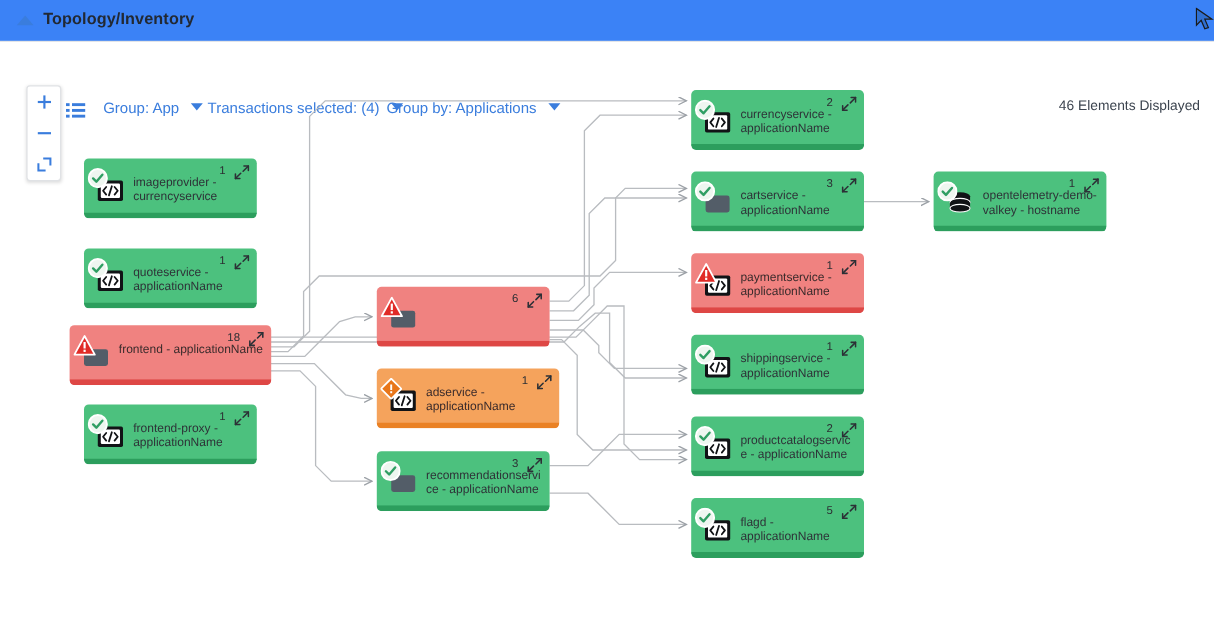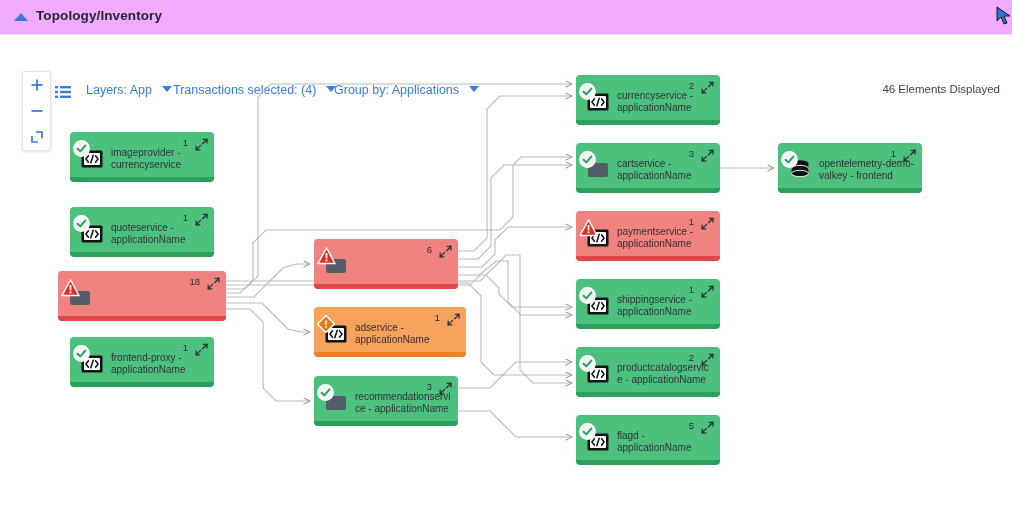--- a/index.html
+++ b/index.html
@@ -15,21 +15,21 @@
     background: #ffffff;
     overflow: hidden;
   }
 
   
   #titlebar {
     position: absolute;
     left: 0; top: 0;
     width: 1012px;
     height: 35px;
-    background: #f0abfc;
+    background: #3b82f6;
     border-bottom: 1px solid #e3e5e8;
     box-sizing: border-box;
   }
   #collapse-caret {
     position: absolute;
     left: 14px; top: 13px;
     width: 0; height: 0;
     border-left: 7px solid transparent;
     border-right: 7px solid transparent;
     border-bottom: 8px solid #3a7ddd;
@@ -197,30 +197,30 @@
         <rect x="3" y="5" width="3" height="2.4" fill="#3a7ddd"></rect>
         <rect x="3" y="9.8" width="3" height="2.4" fill="#3a7ddd"></rect>
         <rect x="3" y="14.6" width="3" height="2.4" fill="#3a7ddd"></rect>
         <rect x="8" y="5" width="11" height="2.4" fill="#3a7ddd"></rect>
         <rect x="8" y="9.8" width="11" height="2.4" fill="#3a7ddd"></rect>
         <rect x="8" y="14.6" width="11" height="2.4" fill="#3a7ddd"></rect>
       </svg>
     </div>
 
     <div class="tb-menu" style="left:86px;">
-      <span>Layers: App</span>
+      <span>Group: App</span>
       <span class="caret"></span>
     </div>
 
     <div class="tb-menu" style="left:173px;">
       <span>Transactions selected: (4)</span>
       <span class="caret"></span>
     </div>
 
-    <div class="tb-menu" style="left:322px;margin-left:12px;">
+    <div class="tb-menu" style="left:322px;">
       <span>Group by: Applications</span>
       <span class="caret"></span>
     </div>
 
     <div id="elements-count">46 Elements Displayed</div>
   </div>
 
   <div id="zoomctl">
     <div class="zbtn">
       <svg width="14" height="14" viewBox="0 0 14 14">
@@ -333,20 +333,21 @@
               <path d="M1.2 11.8 L4.9 11.8 M1.2 11.8 L1.2 8.1" stroke="#2c3036" stroke-width="1.3" stroke-linecap="round"></path>
             </svg></div>
           <div class="node-icon"><svg width="26" height="26" viewBox="0 0 26 26">
               <rect x="3" y="6" width="20" height="14" rx="2" fill="#535d68"></rect>
             </svg></div>
           <div class="node-status"><svg width="19" height="18" viewBox="0 0 19 18">
               <path d="M9.5 1 L18 16.5 L1 16.5 Z" fill="#e02b27" stroke="#ffffff" stroke-width="1.5" stroke-linejoin="round"></path>
               <rect x="8.6" y="6" width="1.8" height="5.4" fill="#ffffff"></rect>
               <rect x="8.6" y="12.4" width="1.8" height="1.9" fill="#ffffff"></rect>
             </svg></div>
+          <div class="node-label">frontend - applicationName</div>
         </div>
         <div class="node green" style="left: 70px; top: 262px; width: 144px; height: 50px;">
           <div class="node-count">1</div>
           <div class="node-expand"><svg width="13" height="13" viewBox="0 0 13 13">
               <path d="M12 1.3 L7.6 5.7" stroke="#2c3036" stroke-width="1.3" stroke-linecap="round"></path>
               <path d="M12 1.3 L8.3 1.3 M12 1.3 L12 5" stroke="#2c3036" stroke-width="1.3" stroke-linecap="round"></path>
               <path d="M1.2 11.8 L5.6 7.4" stroke="#2c3036" stroke-width="1.3" stroke-linecap="round"></path>
               <path d="M1.2 11.8 L4.9 11.8 M1.2 11.8 L1.2 8.1" stroke="#2c3036" stroke-width="1.3" stroke-linecap="round"></path>
             </svg></div>
           <div class="node-icon"><svg width="26" height="26" viewBox="0 0 26 26">
@@ -553,17 +554,17 @@
               <ellipse cx="13" cy="6.5" rx="8.4" ry="3.2" fill="#111316"></ellipse>
               <path d="M4.6 6.5 v4.6 a8.4 3.2 0 0 0 16.8 0 V6.5 Z" fill="#111316"></path>
               <ellipse cx="13" cy="11.5" rx="8.4" ry="3.2" fill="#111316" stroke="#ffffff" stroke-width="0.9"></ellipse>
               <path d="M4.6 11.5 v4.6 a8.4 3.2 0 0 0 16.8 0 V11.5 Z" fill="#111316"></path>
               <ellipse cx="13" cy="16.5" rx="8.4" ry="3.2" fill="#111316" stroke="#ffffff" stroke-width="0.9"></ellipse>
             </svg></div>
           <div class="node-status"><svg width="17" height="17" viewBox="0 0 17 17">
               <circle cx="8.5" cy="8.5" r="7.6" fill="#eef6f0" stroke="#ffffff" stroke-width="1.6"></circle>
               <path d="M4.6 8.7 L7.3 11.4 L12.3 5.6" fill="none" stroke="#2f9e63" stroke-width="2" stroke-linecap="round" stroke-linejoin="round"></path>
             </svg></div>
-          <div class="node-label">opentelemetry-demo-valkey - frontend</div>
+          <div class="node-label">opentelemetry-demo-valkey - hostname</div>
         </div>
       </div>
   </div>
 </div>
 
 </body></html>

